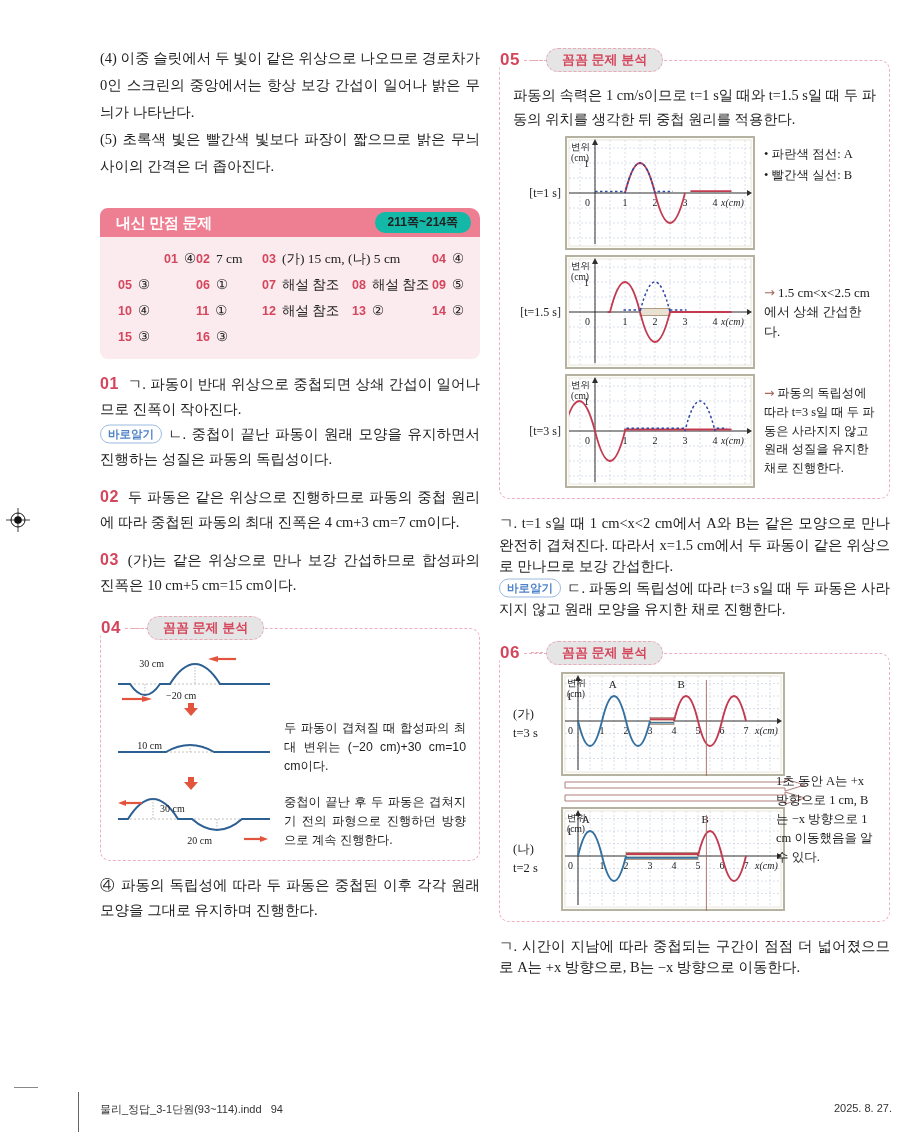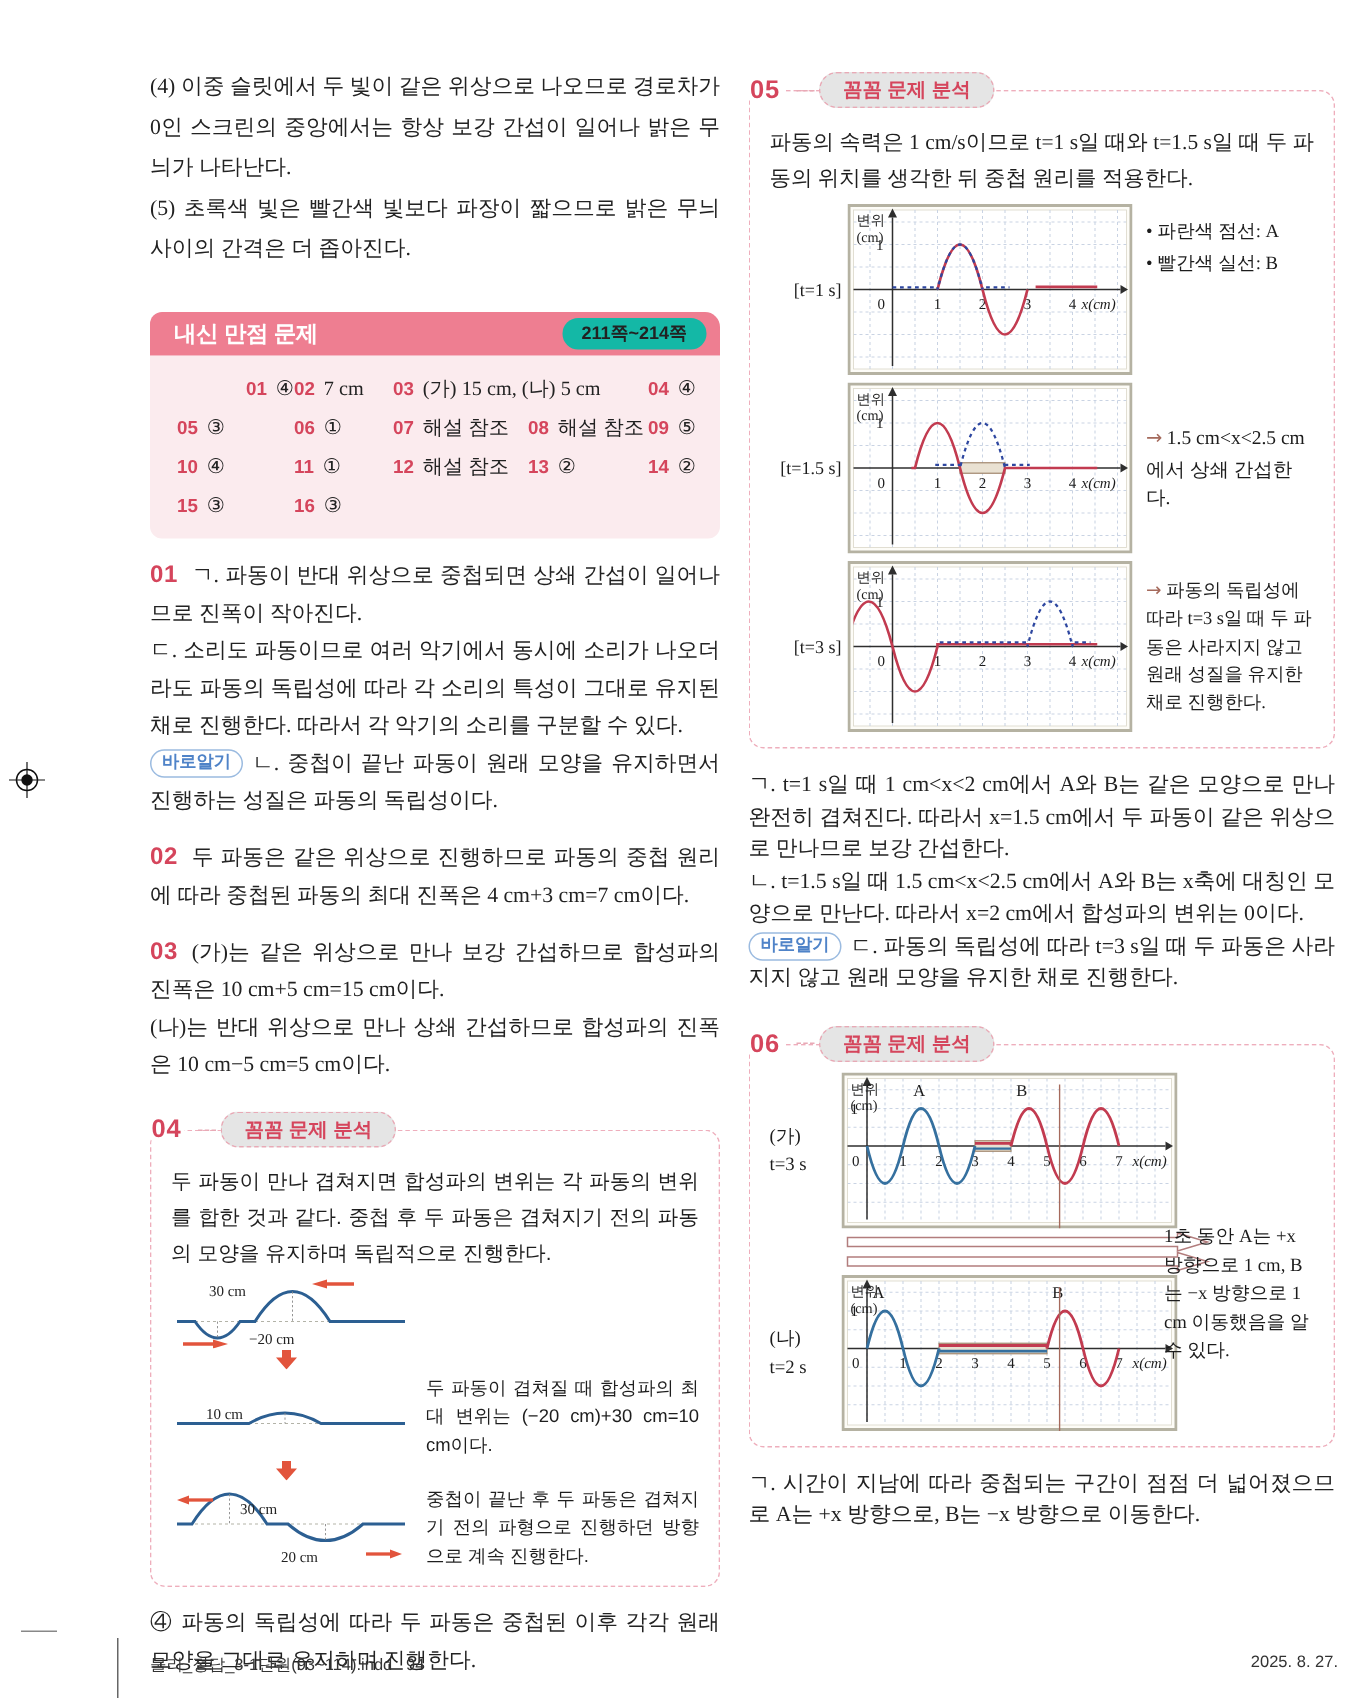--- a/index.html
+++ b/index.html
@@ -119,36 +119,33 @@
             <span class="ans-cell" style="flex: 1 1 0%;"><b class="ans-no">14</b><span class="ans-val">②</span></span>
           </div>
           <div class="ans-row">
             <span class="ans-cell" style="width: 78px;"><b class="ans-no">15</b><span class="ans-val">③</span></span>
             <span class="ans-cell" style="width: 66px;"><b class="ans-no">16</b><span class="ans-val">③</span></span>
           </div>
         </div>
     </div>
 
     <p class="sol"><b class="secno">01</b><span>ㄱ. 파동이 반대 위상으로 중첩되면 상쇄 간섭이 일어나므로 진폭이 작아진다.</span></p>
-    <p class="sol" style="margin-top:0">ㄷ. 소리도 파동이므로 여러 악기에서 동시에 소리가 나오더라도 파동의 독립성에 따라 각 소리의 특성이 그대로 유지된 채로 진행한다. 따라서 각 악기의 소리를 구분할 수 있다.</p>
     <p class="sol" style="margin-top:0"><span class="badge">바로알기</span><span>ㄴ. 중첩이 끝난 파동이 원래 모양을 유지하면서 진행하는 성질은 파동의 독립성이다.</span></p>
 
     <p class="sol"><b class="secno">02</b><span>두 파동은 같은 위상으로 진행하므로 파동의 중첩 원리에 따라 중첩된 파동의 최대 진폭은 4 cm+3 cm=7 cm이다.</span></p>
 
     <p class="sol"><b class="secno">03</b><span>(가)는 같은 위상으로 만나 보강 간섭하므로 합성파의 진폭은 10 cm+5 cm=15 cm이다.</span></p>
-    <p class="sol" style="margin-top:0">(나)는 반대 위상으로 만나 상쇄 간섭하므로 합성파의 진폭은 10 cm−5 cm=5 cm이다.</p>
 
     <div class="abox" style="margin-top:18px;">
       <div class="abox-head">
         <b class="secno big">04</b>
         <span class="conn"></span>
         <span class="abox-pill">꼼꼼 문제 분석</span>
       </div>
       <div class="abox-body">
-        <p class="abox-intro">두 파동이 만나 겹쳐지면 합성파의 변위는 각 파동의 변위를 합한 것과 같다. 중첩 후 두 파동은 겹쳐지기 전의 파동의 모양을 유지하며 독립적으로 진행한다.</p>
 
         <div class="step">
           <svg class="stepsvg" width="160" height="48">
             <line class="base" x1="4" y1="30" x2="156" y2="30"></line>
             <path class="wave" d="M4 30 L16 30 Q31 52 46 30 L56 30 Q81 -10 106 30 L156 30"></path>
             <line class="meas" x1="31" y1="30" x2="31" y2="41"></line>
             <line class="meas" x1="81" y1="10" x2="81" y2="30"></line>
             <text class="lbl" x="50" y="13" text-anchor="end">30 cm</text>
             <text class="lbl" x="52" y="45">−20 cm</text>
             <path class="rline" d="M8 45 L28 45"></path>
@@ -357,21 +354,20 @@
                 <path d="M-1.5 57Q14.25 -3 30 57L30 57Q45 117 60 57L60 55.5L166.5 55.5" fill="none" stroke="#c23b50" stroke-width="1.8"></path>
                 <path d="M61.5 54.3L120 54.3L120 57Q135 -3 150 57L150 54.3L162 54.3" fill="none" stroke="#2e47a0" stroke-width="1.5" stroke-dasharray="2.5,2.5"></path>
               </g>
             </svg>
           <div class="g5note note-xs"><span class="note-arrow">→</span><span>파동의 독립성에 따라 t=3 s일 때 두 파동은 사라지지 않고 원래 성질을 유지한 채로 진행한다.</span></div>
         </div>
       </div>
     </div>
 
     <p class="sol">ㄱ. t=1 s일 때 1 cm&lt;x&lt;2 cm에서 A와 B는 같은 모양으로 만나 완전히 겹쳐진다. 따라서 x=1.5 cm에서 두 파동이 같은 위상으로 만나므로 보강 간섭한다.</p>
-    <p class="sol" style="margin-top:0">ㄴ. t=1.5 s일 때 1.5 cm&lt;x&lt;2.5 cm에서 A와 B는 x축에 대칭인 모양으로 만난다. 따라서 x=2 cm에서 합성파의 변위는 0이다.</p>
     <p class="sol" style="margin-top:0"><span class="badge">바로알기</span><span>ㄷ. 파동의 독립성에 따라 t=3 s일 때 두 파동은 사라지지 않고 원래 모양을 유지한 채로 진행한다.</span></p>
 
     <div class="abox" style="margin-top:20px;">
       <div class="abox-head">
         <b class="secno big">06</b>
         <span class="conn"></span>
         <span class="abox-pill">꼼꼼 문제 분석</span>
       </div>
       <div class="abox-body" style="padding-top:18px;">
         <div class="g6wrap">

